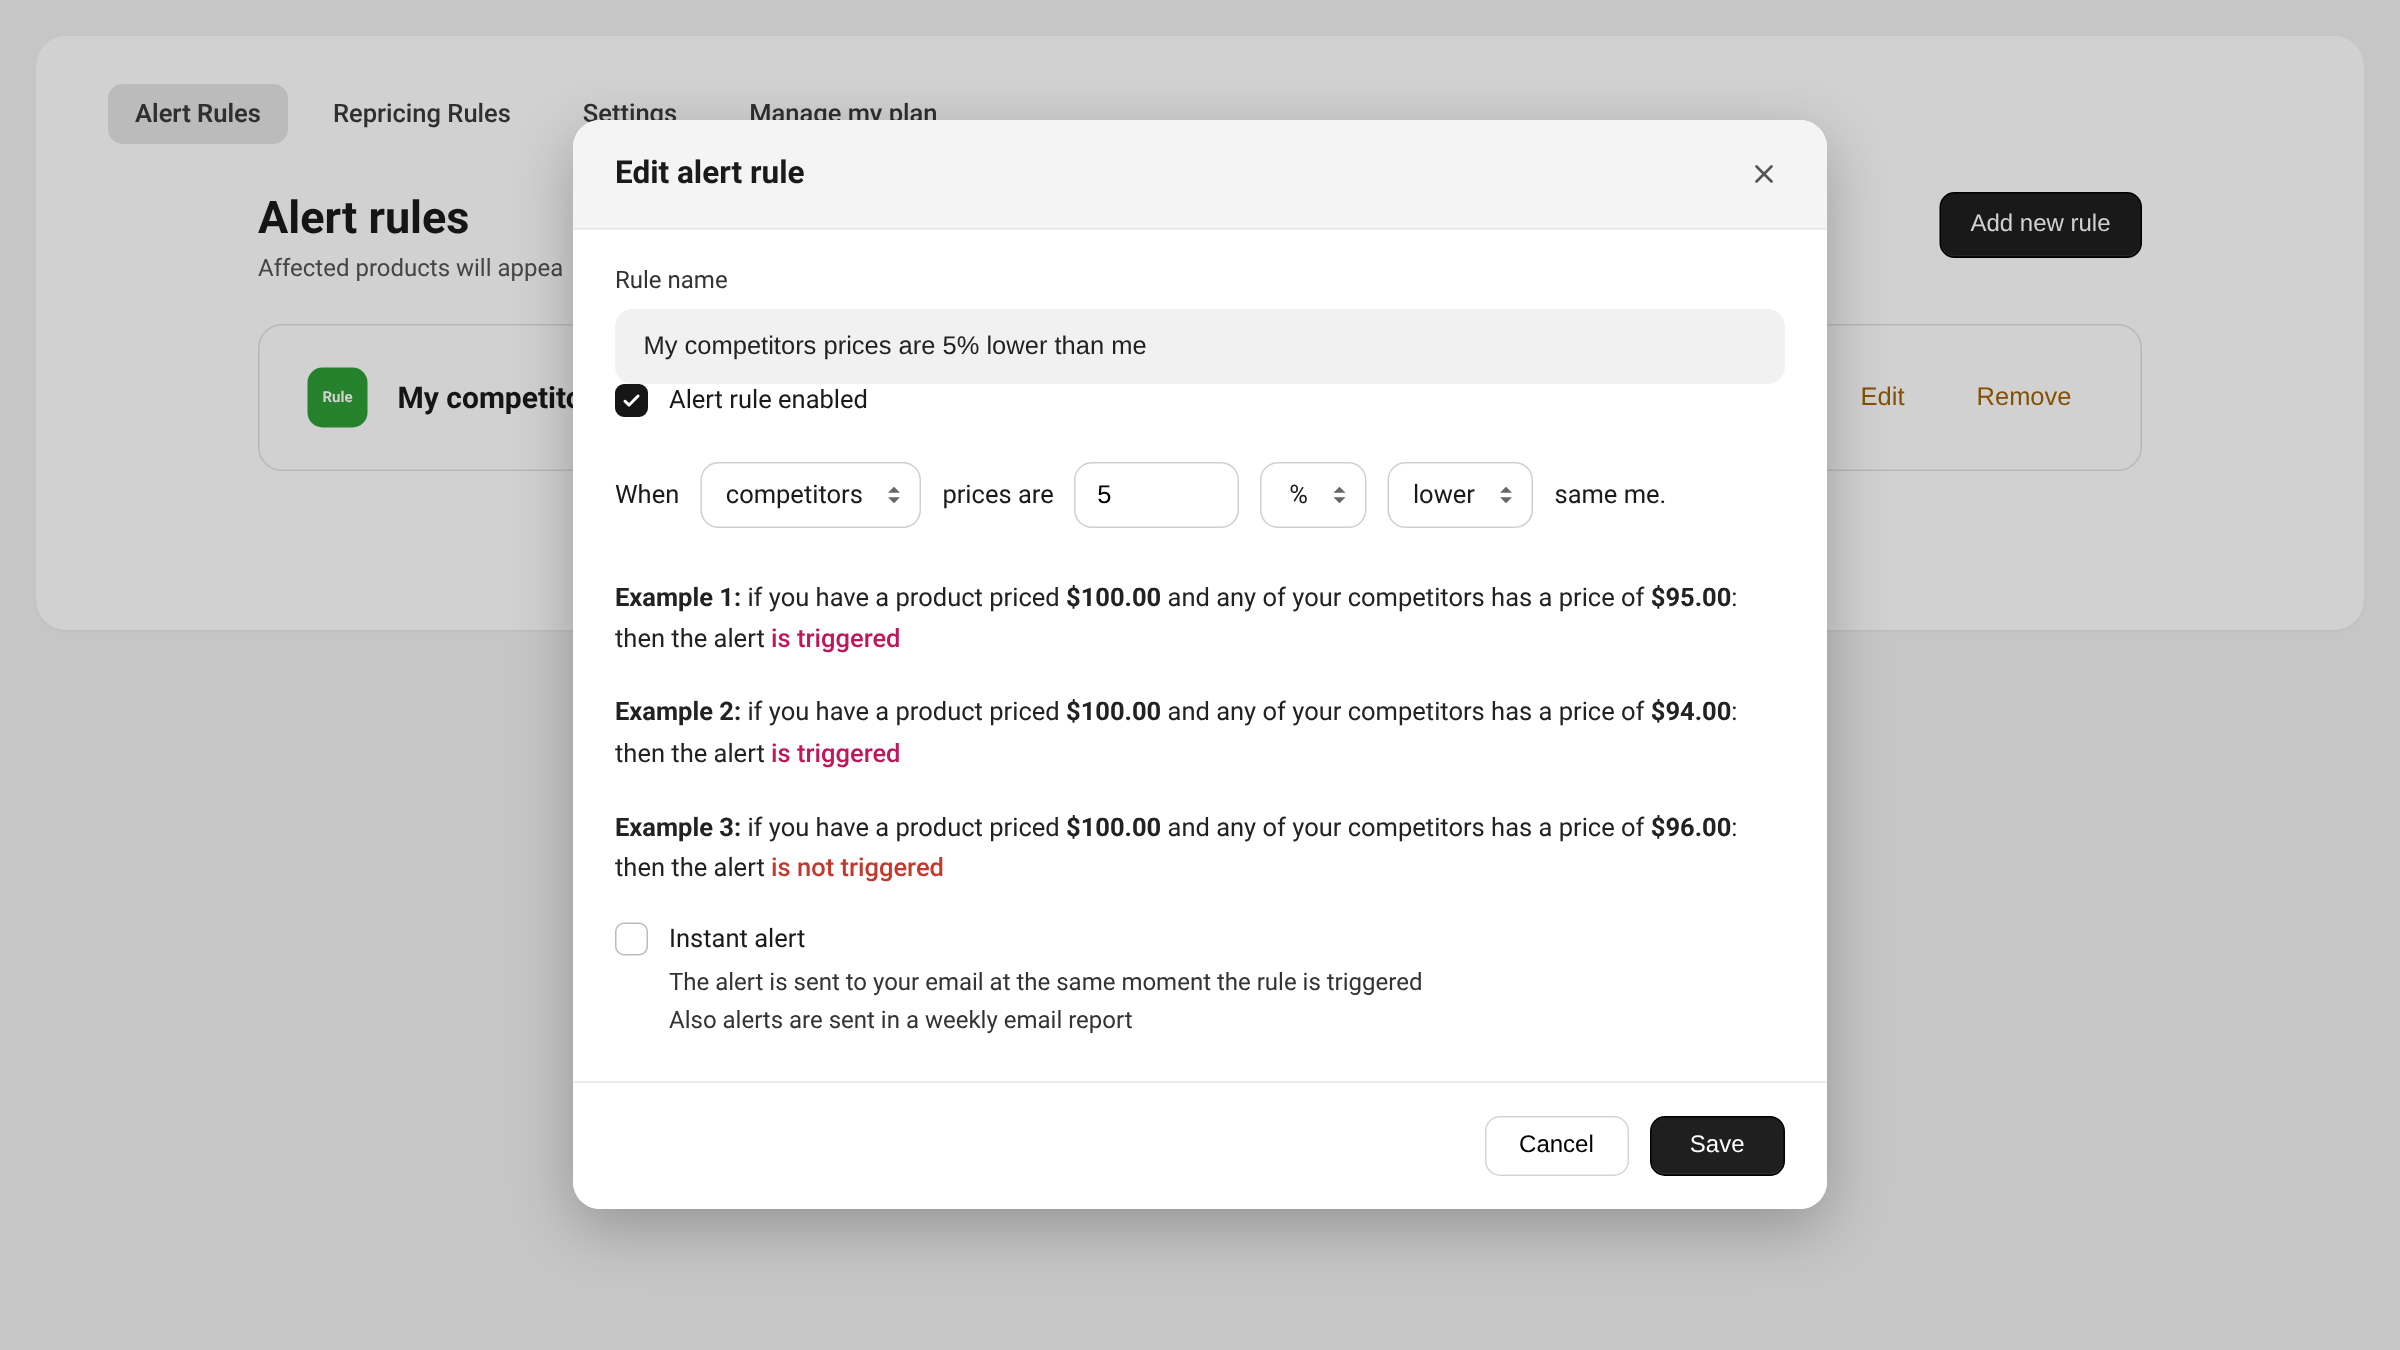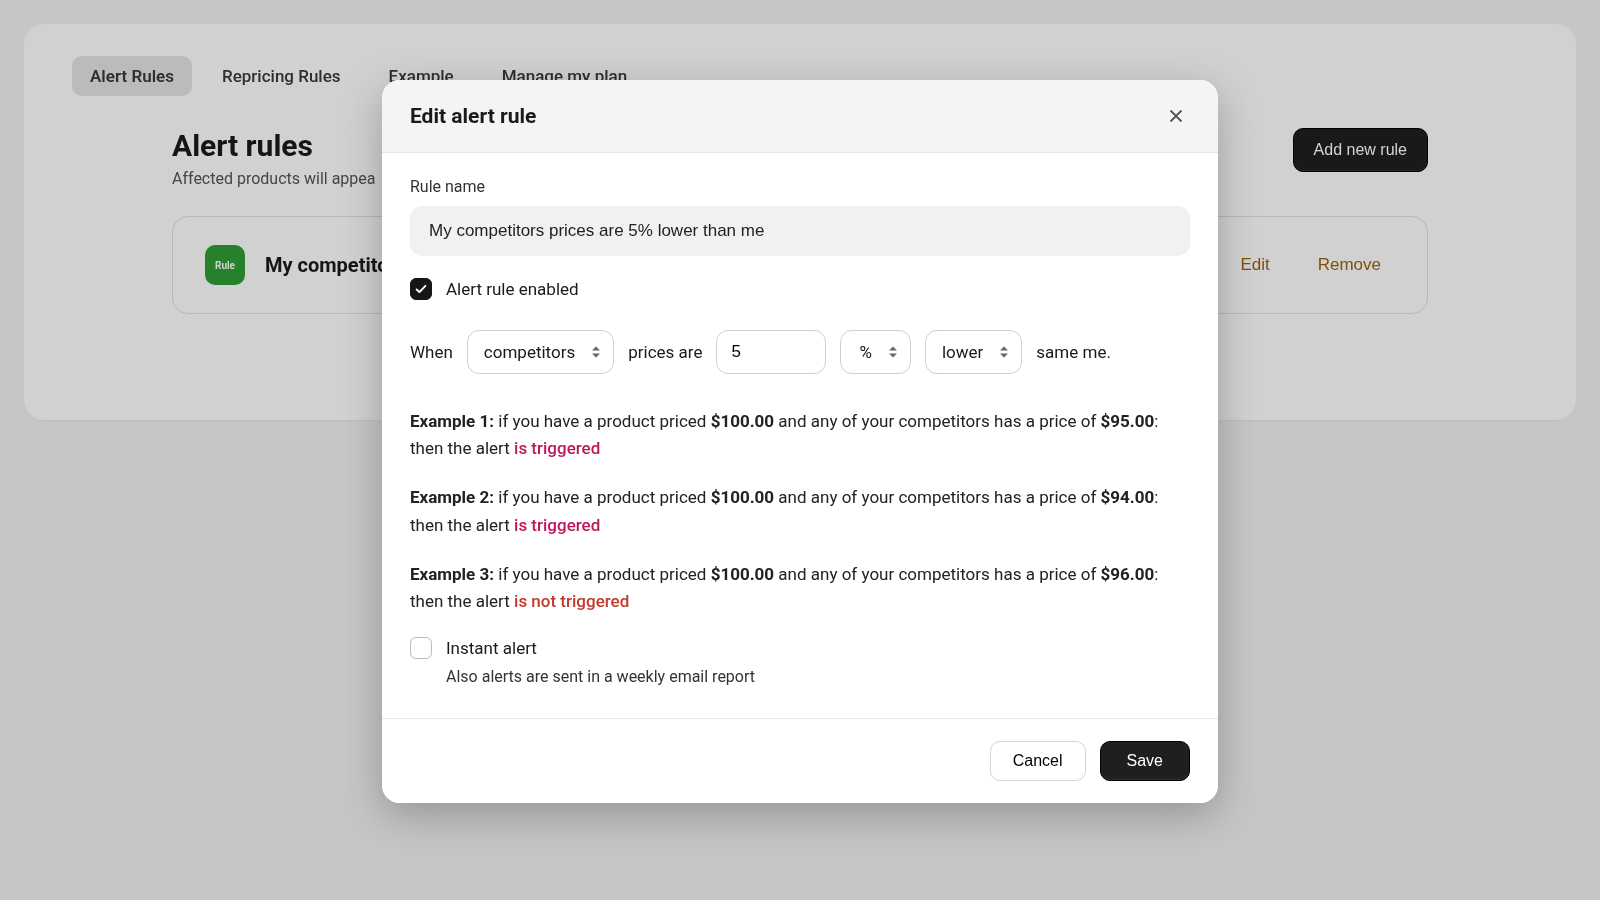--- a/index.html
+++ b/index.html
@@ -81,21 +81,21 @@
     width: 100%;
     background: #f1f1f1;
     border: 1px solid #f1f1f1;
     border-radius: 12px;
     padding: 14px 18px;
     font-size: 17px;
     color: #222;
     outline: none;
   }
 
-  .check-row { display:flex; align-items:center; gap: 14px; margin-top: 22px; }
+  .check-row { display:flex; align-items:center; gap: 14px; }
   .chk { width: 22px; height: 22px; border-radius: 6px; border: 1.5px solid #bbb; display:flex; align-items:center; justify-content:center; cursor:pointer; background:#fff; flex-shrink:0; }
   .chk.checked { background: #161616; border-color: #161616; color:#fff; }
   .chk svg { width: 14px; height: 14px; }
   .check-row span.lbl { font-size: 17px; }
 
   .sentence { display:flex; align-items:center; flex-wrap: wrap; gap: 14px; margin-top: 30px; font-size: 17px; }
   .select-pill {
     border: 1px solid #cfcfcf;
     border-radius: 12px;
     padding: 10px 38px 10px 16px;
@@ -138,21 +138,21 @@
 </style>
 </head>
 <body>
 
 <div class="page-wrap">
 
   <div class="card">
     <div class="tabs">
       <div class="tab active">Alert Rules</div>
       <div class="tab">Repricing Rules</div>
-      <div class="tab">Example</div>
+      <div class="tab">Settings</div>
       <div class="tab">Manage my plan</div>
     </div>
 
     <div class="header-row">
       <div>
         <h1>Alert rules</h1>
         <p>Affected products will appea</p>
       </div>
       <button class="btn btn-dark">Add new rule</button>
     </div>
@@ -240,20 +240,21 @@
             <strong>Example 3:</strong><span> if you have a product priced </span><span class="price-b">$100.00</span><span> and any of your competitors has a price of </span><span class="price-b">$96.00</span><span>: then the alert </span><span class="notrig">is not triggered</span>
           </p>
         </div>
 
         <div class="instant">
           <div class="check-row">
             <div class="chk"></div>
             <span class="lbl">Instant alert</span>
           </div>
           <div class="desc">
+            <div>The alert is sent to your email at the same moment the rule is triggered</div>
             <div>Also alerts are sent in a weekly email report</div>
           </div>
         </div>
       </div>
 
       <div class="modal-footer">
         <button class="btn btn-light">Cancel</button>
         <button class="btn btn-dark" style="padding:10px 26px;">Save</button>
       </div>
     </div>

